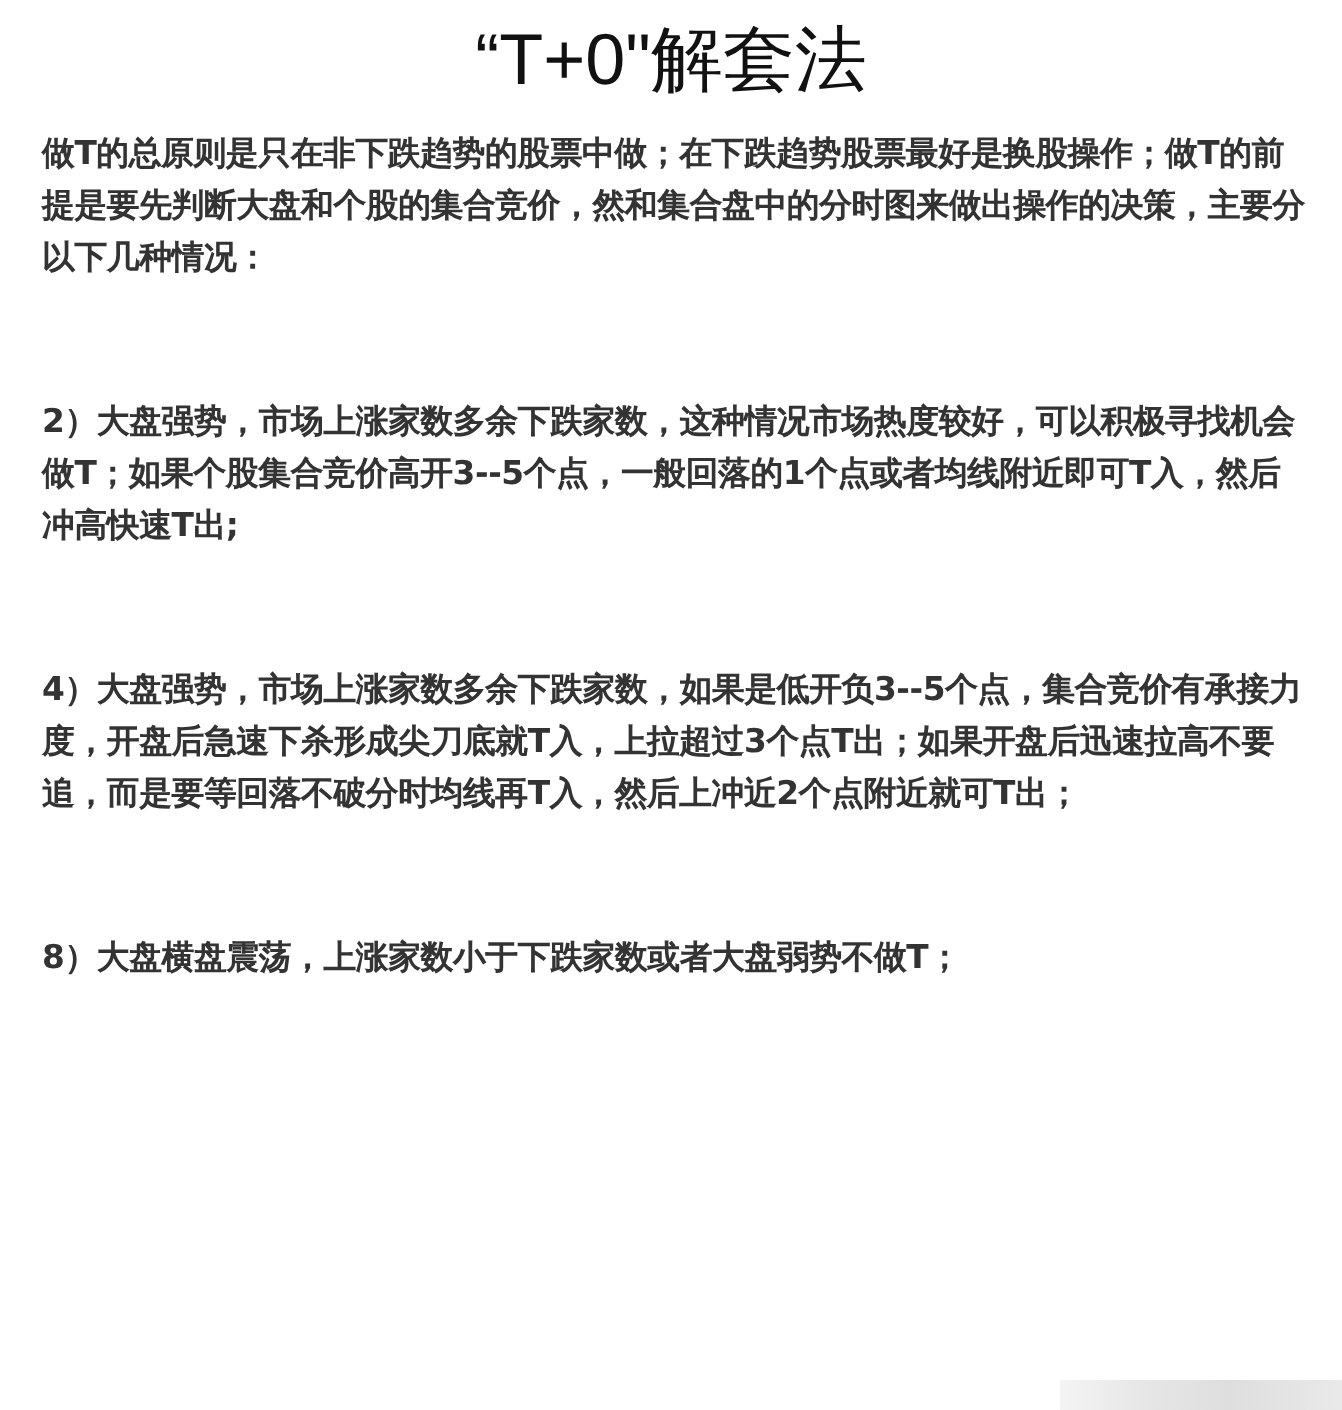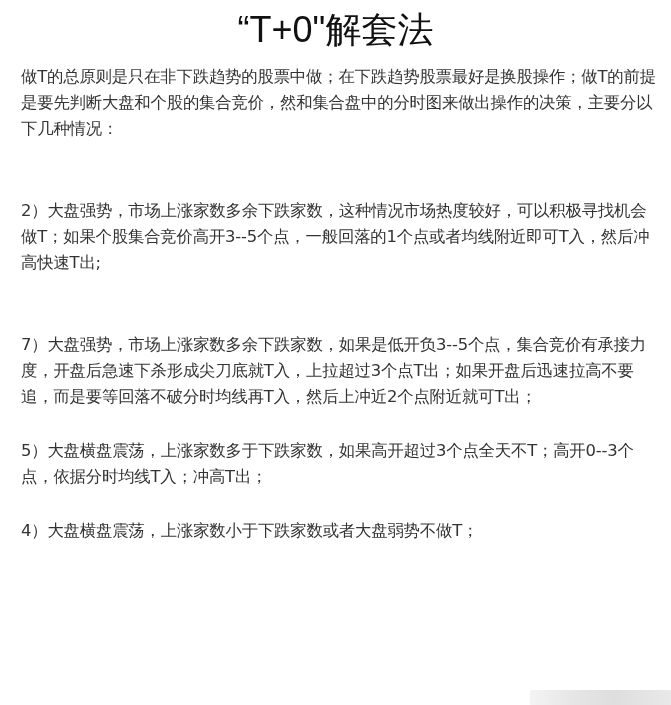--- a/index.html
+++ b/index.html
@@ -10,40 +10,39 @@
     }
     .title {
       position: absolute; left: 0; top: 4px; width: 671px;
       text-align: center; font-size: 36px; line-height: 52px;
       color: #111111; font-weight: normal;
       font-family: "Liberation Sans", "DejaVu Sans", sans-serif;
     }
     .content { position: absolute; left: 21px; top: 64px; width: 635px; }
     .para {
       margin: 0; font-size: 16.4px; line-height: 26px;
-      letter-spacing: -0.2px; color: #333333;
+      letter-spacing: -0.2px; color: #333333; font-weight: bold;
     }
     .gap { height: 28px; }
     .watermark {
       position: absolute; left: 530px; top: 690px; width: 141px; height: 15px;
       background: linear-gradient(90deg, #f4f4f4 0%, #e6e6e6 30%, #dedede 60%, #e9e9e9 100%);
     }
   </style>
 </head>
 <body>
 
 <div class="title">“T+0"解套法</div>
 
 <div class="content">
   <p class="para">做T的总原则是只在非下跌趋势的股票中做；在下跌趋势股票最好是换股操作；做T的前提是要先判断大盘和个股的集合竞价，然和集合盘中的分时图来做出操作的决策，主要分以下几种情况：</p>
   <div class="gap"></div>
   <div class="gap"></div>
   <p class="para">2）大盘强势，市场上涨家数多余下跌家数，这种情况市场热度较好，可以积极寻找机会做T；如果个股集合竞价高开3--5个点，一般回落的1个点或者均线附近即可T入，然后冲高快速T出;</p>
   <div class="gap"></div>
   <div class="gap"></div>
-  <p class="para">7）大盘强势，市场上涨家数多余下跌家数，如果是低开负3--5个点，集合竞价有承接力度，开盘后急速下杀形成尖刀底就T入，上拉超过3个点T出；如果开盘后迅速拉高不要追，而是要等回落不破分时均线再T入，然后上冲近2个点附近就可T出；</p>
+  <p class="para">4）大盘强势，市场上涨家数多余下跌家数，如果是低开负3--5个点，集合竞价有承接力度，开盘后急速下杀形成尖刀底就T入，上拉超过3个点T出；如果开盘后迅速拉高不要追，而是要等回落不破分时均线再T入，然后上冲近2个点附近就可T出；</p>
   <div class="gap"></div>
-  <p class="para">5）大盘横盘震荡，上涨家数多于下跌家数，如果高开超过3个点全天不T；高开0--3个点，依据分时均线T入；冲高T出；</p>
   <div class="gap"></div>
-  <p class="para">4）大盘横盘震荡，上涨家数小于下跌家数或者大盘弱势不做T；</p>
+  <p class="para">8）大盘横盘震荡，上涨家数小于下跌家数或者大盘弱势不做T；</p>
 </div>
 
 <div class="watermark"></div>
 
 </body></html>

